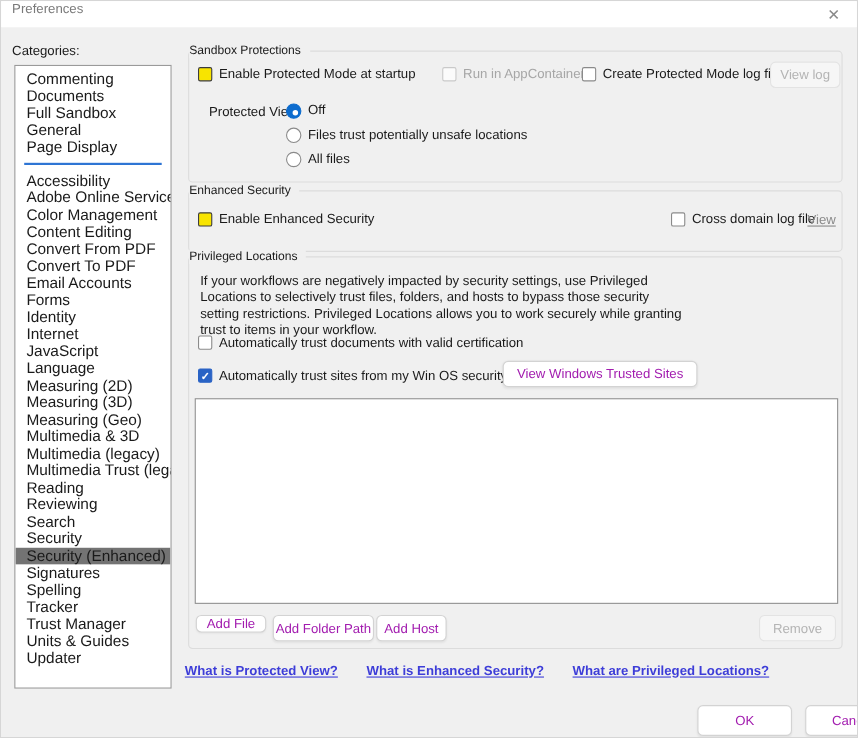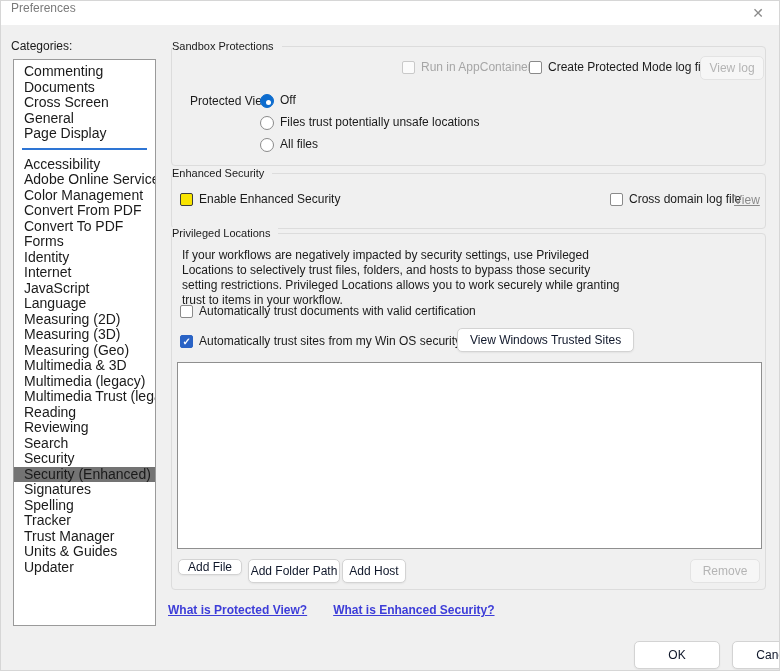--- a/index.html
+++ b/index.html
@@ -29,21 +29,21 @@
   .cb.yellow { background:#f8e400; border-color:#3c3c3c; }
   .cb.checked { background:#2a63c5; border-color:#2a63c5; }
   .cb.checked::after { content:"✓"; position:absolute; left:1.5px; top:-0.5px; color:#fff; font-size:10px; font-weight:bold; }
   .cb.disabled { border-color:#c9c9c9; background:#fbfbfb; }
   .radio { display:inline-block; width:14px; height:14px; border:1px solid #8a8a8a; border-radius:50%; background:#fff; vertical-align:-3px; position:relative; }
   .radio.selected { background:#0d6cce; border-color:#0d6cce; }
   .radio.selected::after { content:""; position:absolute; left:4.5px; top:4.5px; width:5px; height:5px; border-radius:50%; background:#fff; }
   .ctl-row { position:absolute; white-space:nowrap; }
   .ctl-row label { margin-left:6px; vertical-align:1px; }
   .lbl-disabled { color:#a6a6a6; }
-  .btn { display:inline-block; background:#ffffff; border:1px solid #d3d3d3; border-radius:5px; color:#0f172a; font-size:12px; text-align:center; padding:4px 12px; box-shadow:0 1px 2px rgba(0,0,0,0.06); cursor:default; }
+  .btn { display:inline-block; background:#ffffff; border:1px solid #d3d3d3; border-radius:5px; color:#a21caf; font-size:12px; text-align:center; padding:4px 12px; box-shadow:0 1px 2px rgba(0,0,0,0.06); cursor:default; }
   .btn.disabled { color:#b4b4b4; background:#f6f6f6; border-color:#e3e3e3; box-shadow:none; }
   .link-gray { color:#8a8a8a; text-decoration:underline; }
   .help-link { color:#3d3dd8; text-decoration:underline; font-weight:bold; font-size:12px; }
 
   .desc { position:absolute; left:10px; top:14px; width:440px; line-height:15px; color:#1a1a1a; }
   .sites-box { position:absolute; left:5px; top:128px; width:585px; height:187px; background:#ffffff; border:1px solid #8f8f8f; }
 
   .links-row { position:absolute; left:167px; top:578px; display:flex; gap:26px; }
   .footer-btns { position:absolute; top:616px; left:633px; display:flex; gap:12px; }
   .footer-btns .btn { width:86px; padding:6px 0; }
@@ -60,40 +60,42 @@
   <div class="content">
 
     <div class="cat-label">Categories:</div>
     <div class="cat-list">
       <div>
 
           <div class="cat-item"><span class="cat-text">Commenting</span></div>
 
           <div class="cat-item"><span class="cat-text">Documents</span></div>
 
-          <div class="cat-item"><span class="cat-text">Cross Screen</span></div>
+          <div class="cat-item"><span class="cat-text">Full Sandbox</span></div>
 
           <div class="cat-item"><span class="cat-text">General</span></div>
 
           <div class="cat-item"><span class="cat-text">Page Display</span></div>
         </div>
       <div class="cat-sep"></div>
       <div>
 
           <div class="cat-item"><span class="cat-text">Accessibility</span></div>
 
           <div class="cat-item"><span class="cat-text">Adobe Online Services</span></div>
 
           <div class="cat-item"><span class="cat-text">Color Management</span></div>
 
+          <div class="cat-item"><span class="cat-text">Content Editing</span></div>
 
           <div class="cat-item"><span class="cat-text">Convert From PDF</span></div>
 
           <div class="cat-item"><span class="cat-text">Convert To PDF</span></div>
 
+          <div class="cat-item"><span class="cat-text">Email Accounts</span></div>
 
           <div class="cat-item"><span class="cat-text">Forms</span></div>
 
           <div class="cat-item"><span class="cat-text">Identity</span></div>
 
           <div class="cat-item"><span class="cat-text">Internet</span></div>
 
           <div class="cat-item"><span class="cat-text">JavaScript</span></div>
 
           <div class="cat-item"><span class="cat-text">Language</span></div>
@@ -129,20 +131,23 @@
           <div class="cat-item"><span class="cat-text">Trust Manager</span></div>
 
           <div class="cat-item"><span class="cat-text">Units &amp; Guides</span></div>
 
           <div class="cat-item"><span class="cat-text">Updater</span></div>
         </div>
     </div>
 
     <div class="group" style="left:170px; top:21px; width:595px; height:120px;">
       <span class="group-title">Sandbox Protections</span>
+      <div class="ctl-row" style="left:8px; top:13px;">
+        <span class="cb yellow"></span><label>Enable Protected Mode at startup</label>
+      </div>
       <div class="ctl-row" style="left:230px; top:13px;">
         <span class="cb disabled"></span><label class="lbl-disabled">Run in AppContainer</label>
       </div>
       <div class="ctl-row" style="left:357px; top:13px;">
         <span class="cb"></span><label>Create Protected Mode log file</label>
       </div>
       <div class="btn disabled" style="position:absolute; left:528px; top:9px; width:64px; padding:4px 0;">View log</div>
 
       <div class="ctl-row" style="left:18px; top:47px;">
         <span>Protected View</span>
@@ -184,20 +189,21 @@
 
       <div class="btn" style="position:absolute; left:6px; top:325px; width:64px; padding:0 0;">Add File</div>
       <div class="btn" style="position:absolute; left:76px; top:325px; width:92px; padding:4px 0;">Add Folder Path</div>
       <div class="btn" style="position:absolute; left:170px; top:325px; width:64px; padding:4px 0;">Add Host</div>
       <div class="btn disabled" style="position:absolute; left:518px; top:325px; width:70px; padding:4px 0;">Remove</div>
     </div>
 
     <div class="links-row">
       <a class="help-link">What is Protected View?</a>
       <a class="help-link">What is Enhanced Security?</a>
+      <a class="help-link">What are Privileged Locations?</a>
     </div>
 
     <div class="footer-btns">
       <div class="btn">OK</div>
       <div class="btn">Cancel</div>
     </div>
 
   </div>
 </div>
 

